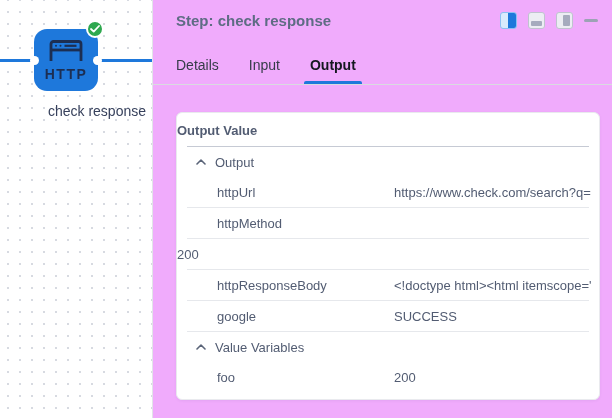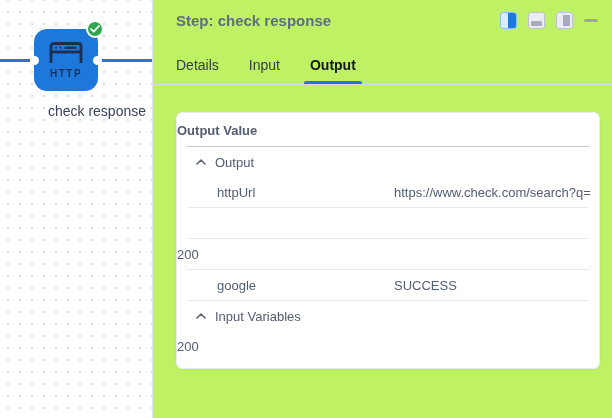--- a/index.html
+++ b/index.html
@@ -30,21 +30,21 @@
   .node {
     position: absolute; left: 34px; top: 29px;
     width: 64px; height: 62px;
     background: #1E78DB;
     border-radius: 13px;
     display: flex; flex-direction: column;
     align-items: center; justify-content: center;
     cursor: pointer;
   }
   .node-type {
-    color: #1C2E52; font-weight: bold; font-size: 10px;
+    color: #1C2E52; font-weight: bold; font-size: 14px;
     letter-spacing: 1.5px; margin-top: 1px;
   }
   .badge {
     position: absolute; left: 86px; top: 20px;
     width: 18px; height: 18px; border-radius: 50%;
     background: #2EA84F; border: 2px solid #ffffff;
     display: flex; align-items: center; justify-content: center;
   }
   .port {
     position: absolute; top: 56px;
@@ -52,21 +52,21 @@
     background: #ffffff;
   }
   .port-left { left: 30px; }
   .port-right { left: 93px; }
   .node-label {
     position: absolute; left: 0; top: 103px; width: 146px;
     text-align: right; font-size: 14px; color: #37415C;
   }
 
   
-  .panel { flex: 1; display: flex; flex-direction: column; background: #bef264; min-width: 0; }
+  .panel { flex: 1; display: flex; flex-direction: column; background: #f0abfc; min-width: 0; }
   .panel-header {
     display: flex; align-items: flex-start; justify-content: space-between;
     padding: 10px 14px 0 23px; height: 44px;
   }
   .panel-title { font-size: 15px; font-weight: 600; color: #5E6C84; padding-top: 2px; }
   .panel-controls { display: flex; align-items: center; gap: 11px; padding-top: 2px; }
   .ctl { width: 17px; height: 17px; border-radius: 3px; position: relative; cursor: pointer; }
   .ctl-split-left { border: 1px solid #8CC0F2; background: #D9EBFC; overflow: hidden; }
   .ctl-split-left .fill { position: absolute; right: 0; top: 0; width: 8px; height: 15px; background: #1E78DB; }
   .ctl-split-bottom { border: 1px solid #BFC3CF; background: #ECEDF3; }
@@ -198,44 +198,50 @@
           </div>
           <div class="cell-value"></div>
         </div>
 
         <div class="row row-item bordered">
           <div class="cell-name">httpUrl</div>
           <div class="cell-value">https://www.check.com/search?q=</div>
         </div>
 
         <div class="row row-item bordered">
+          <div class="cell-name">httpMethod</div>
         </div>
 
         <div class="row row-item bordered">
           <div class="cell-value">200</div>
         </div>
 
+        <div class="row row-item bordered">
+          <div class="cell-name">httpResponseBody</div>
+          <div class="cell-value">&lt;!doctype html&gt;&lt;html itemscope='</div>
+        </div>
 
         <div class="row row-item bordered">
           <div class="cell-name">google</div>
           <div class="cell-value">SUCCESS</div>
         </div>
 
         <div class="row row-group">
           <div class="cell-name">
             <span class="chevron">
               <svg width="10" height="6" viewBox="0 0 10 6" fill="none">
                   <path d="M1 5 L5 1 L9 5" stroke="#5A6478" stroke-width="1.6" stroke-linecap="round" stroke-linejoin="round"></path>
                 </svg>
             </span>
-            <span>Input Variables</span>
+            <span>Value Variables</span>
           </div>
           <div class="cell-value"></div>
         </div>
 
         <div class="row row-item">
+          <div class="cell-name">foo</div>
           <div class="cell-value">200</div>
         </div>
 
       </div>
     </div>
   </div>
 </div>
 
 </body></html>

